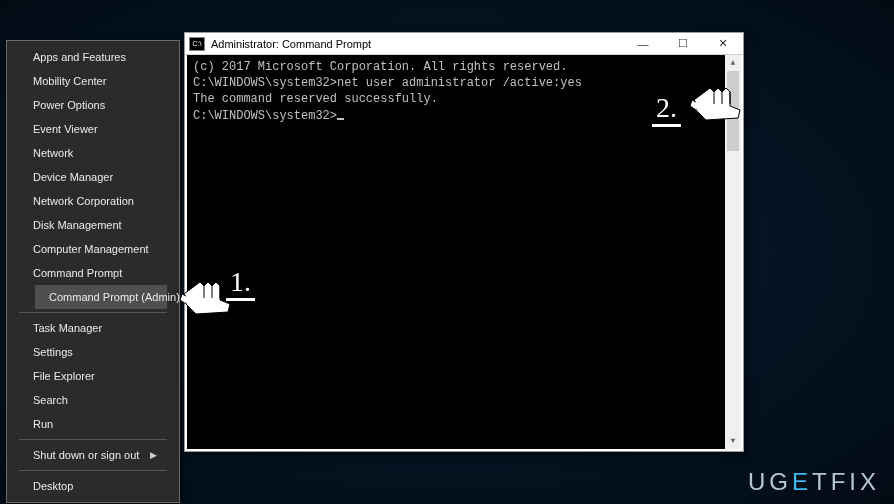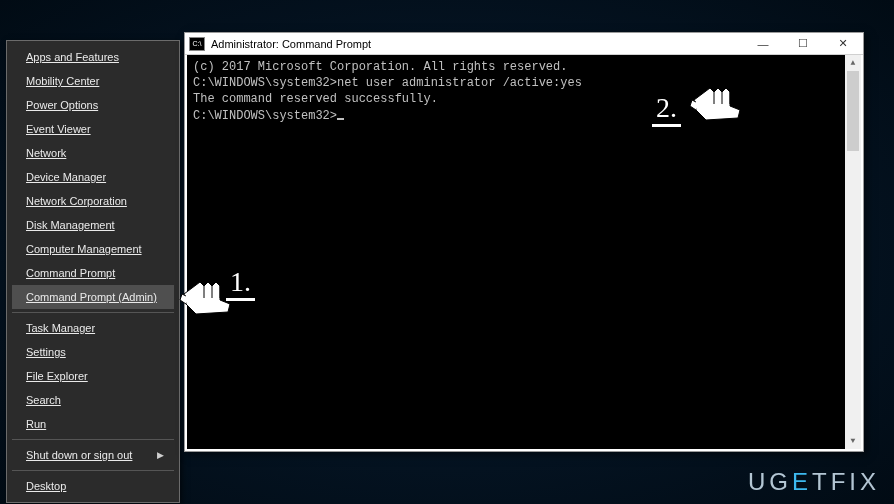--- a/index.html
+++ b/index.html
@@ -27,52 +27,52 @@
   .winx-menu {
     position: absolute;
     left: 6px;
     top: 40px;
     width: 174px;
     background: #2b2b2b;
     border: 1px solid #6b6b6b;
     box-shadow: 2px 2px 6px rgba(0,0,0,0.6);
     font-size: 11px;
     color: #eaeaea;
-    padding: 4px 5px;
-    text-decoration: underline;
+    padding: 4px 12px;
   }
   .winx-item {
     padding: 6px 14px;
     cursor: default;
     position: relative;
     white-space: nowrap;
   }
   .winx-item.highlight {
     background: #4f4f4f;
+    margin-left: 16px;
   }
   .winx-sep {
     height: 1px;
     background: #555;
     margin: 3px 0;
   }
   .winx-item .chevron {
     position: absolute;
     right: 10px;
     top: 50%;
     transform: translateY(-50%);
     font-size: 9px;
     color: #cfcfcf;
   }
 
   
   .cmd-window {
     position: absolute;
     left: 184px;
     top: 32px;
-    width: 680px;
+    width: 560px;
     height: 420px;
     background: #7f1d1d;
     border: 1px solid #9a9a9a;
     box-shadow: 3px 3px 8px rgba(0,0,0,0.5);
     display: flex;
     flex-direction: column;
   }
   .cmd-titlebar {
     height: 22px;
     background: #ffffff;

